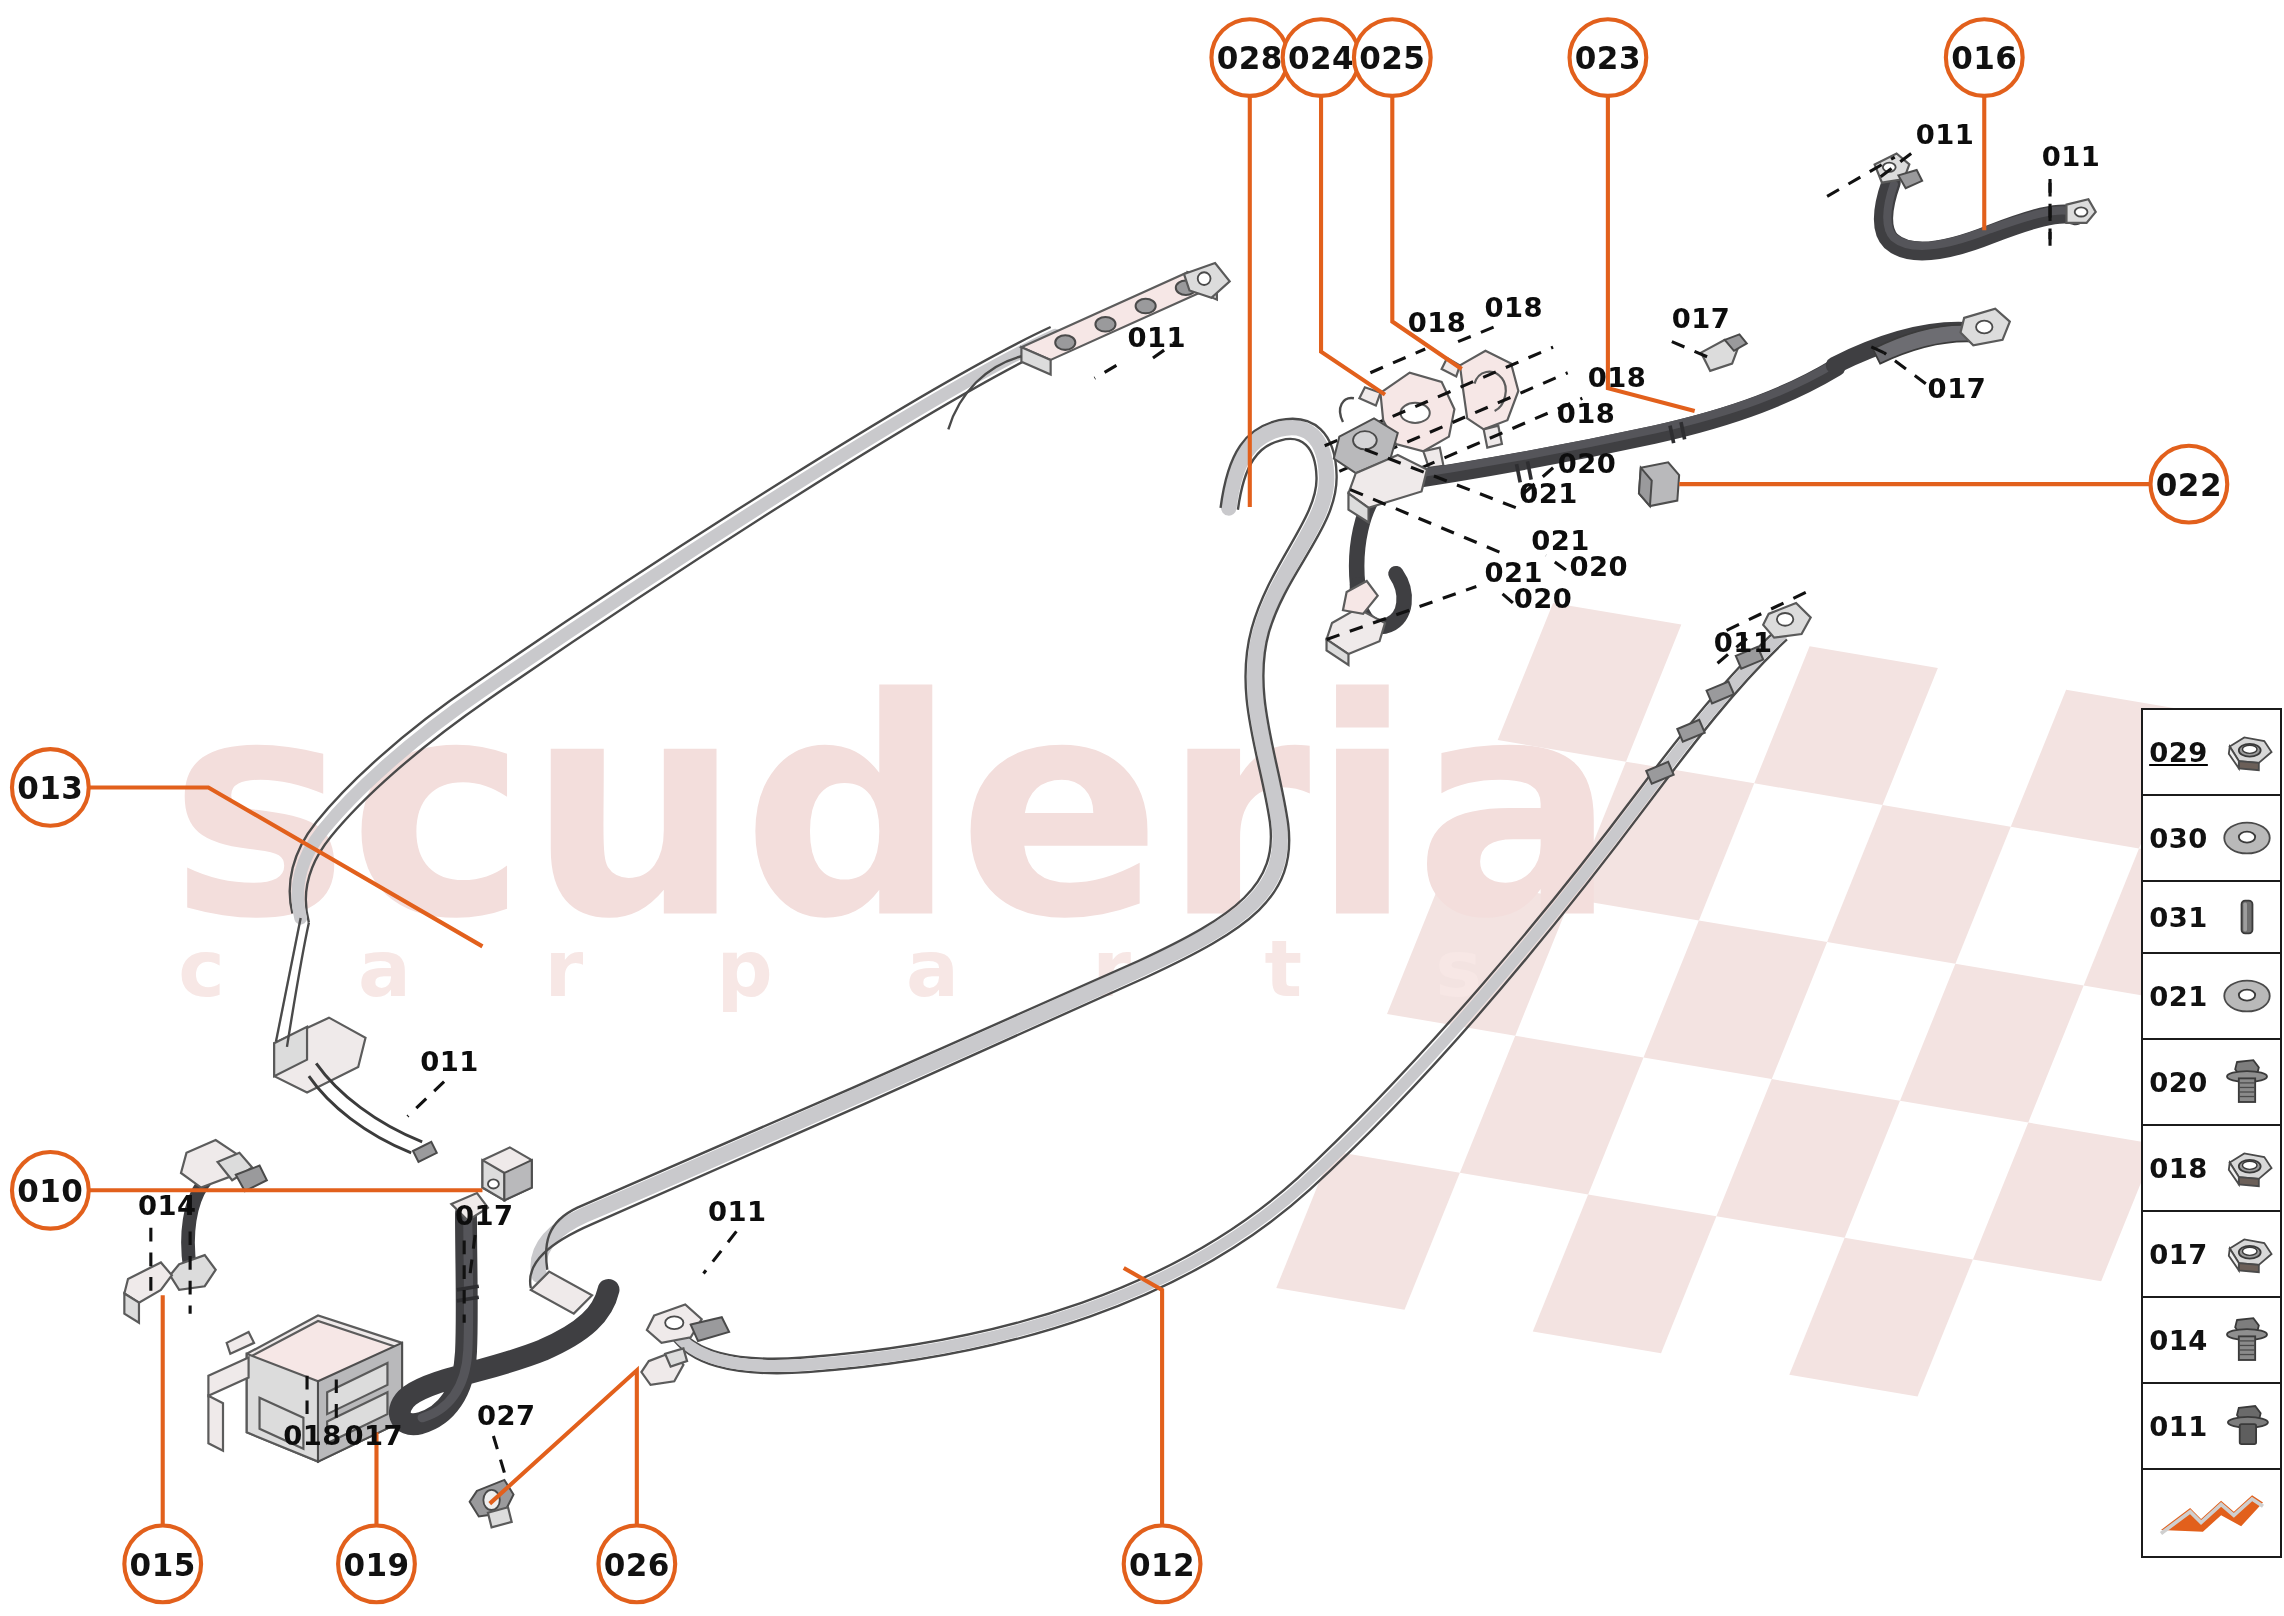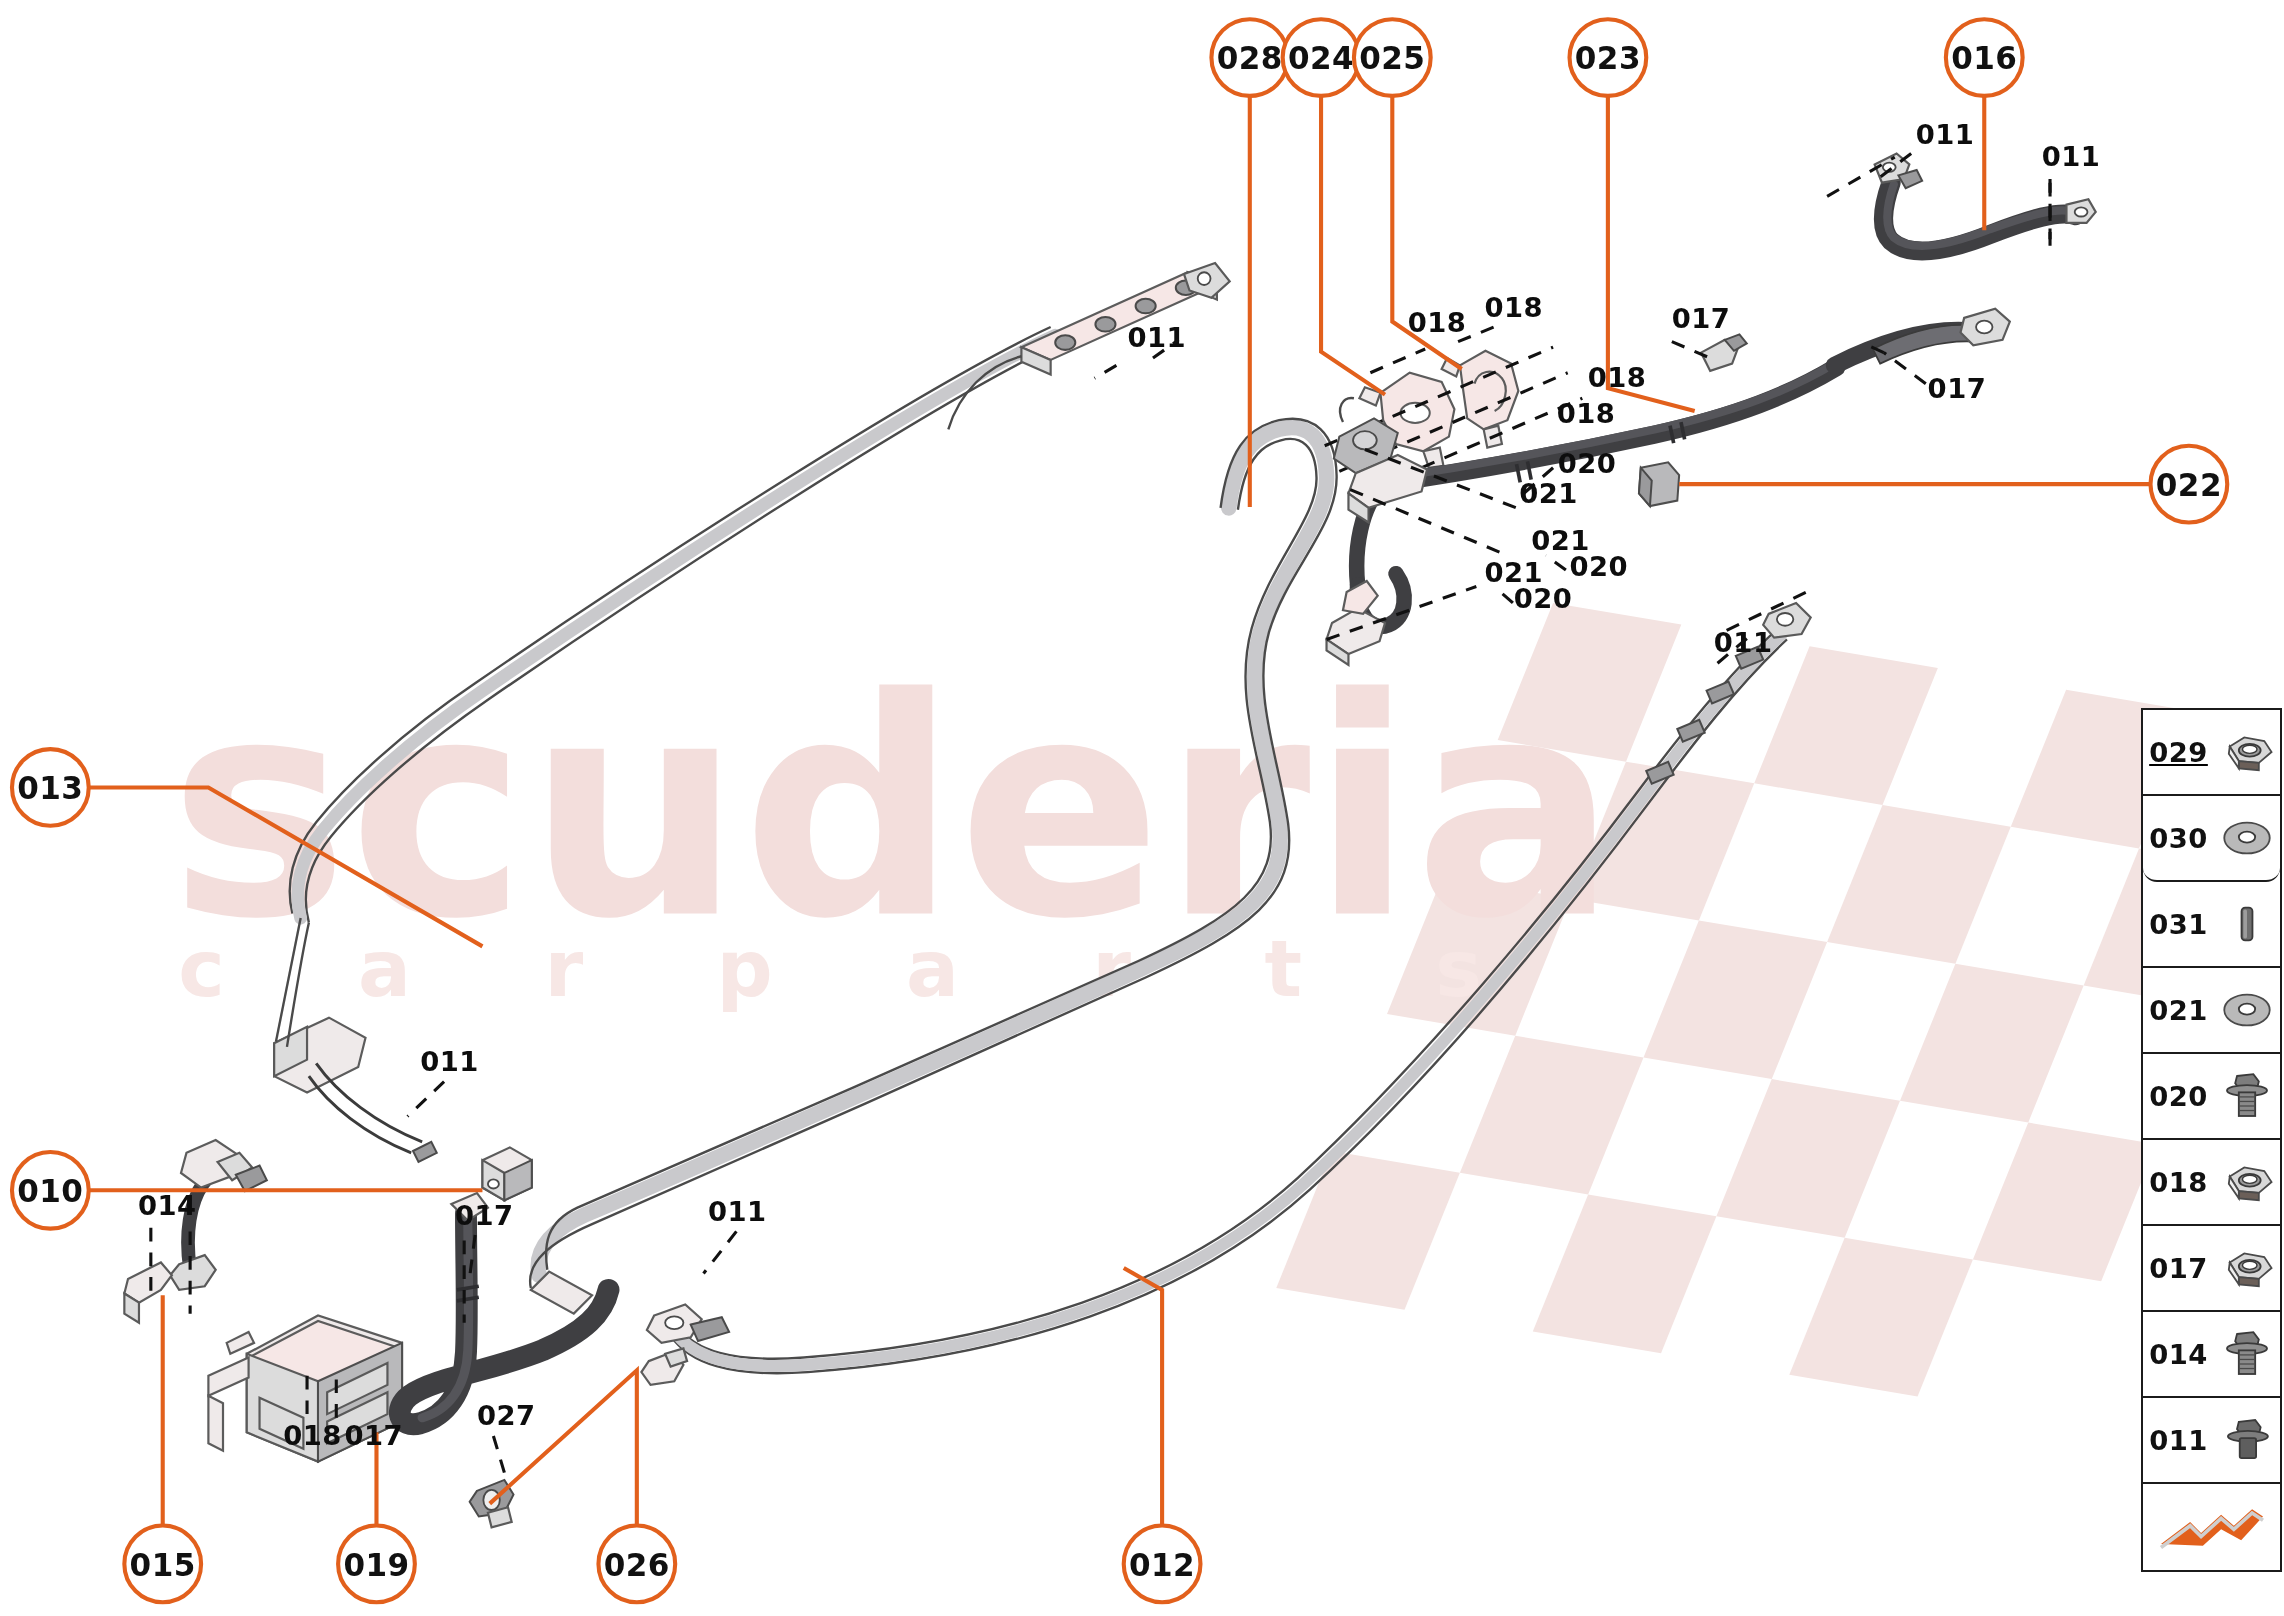--- a/index.html
+++ b/index.html
@@ -421,30 +421,30 @@
         <div class="lic">
           <svg width="60" height="40" viewBox="0 0 66 44">
       <path d="M14 16 L30 6 L52 10 L60 22 L46 34 L24 32 Z" fill="#d8d8d8" stroke="#4a4a4a" stroke-width="2"></path>
       <path d="M24 32 L46 34 L46 42 L24 40 Z" fill="#6b5f58" stroke="#4a4a4a" stroke-width="2"></path>
       <path d="M14 16 L24 32 L24 40 L13 24 Z" fill="#efefef" stroke="#4a4a4a" stroke-width="2"></path>
       <ellipse cx="36" cy="20" rx="12" ry="7" fill="#9a9a9a" stroke="#3a3a3a" stroke-width="2"></ellipse>
       <ellipse cx="36" cy="19" rx="8" ry="4.5" fill="#ffffff" stroke="#3a3a3a" stroke-width="1.6"></ellipse>
     </svg>
         </div>
       </div>
-      <div class="lrow" style="height: 86px; border-radius: 14px;">
+      <div class="lrow" style="height: 86px;">
         <div class="lnum">030</div>
         <div class="lic">
           <svg width="60" height="40" viewBox="0 0 66 44">
       <ellipse cx="33" cy="22" rx="25" ry="17" fill="#b9b9b9" stroke="#4a4a4a" stroke-width="2"></ellipse>
       <ellipse cx="33" cy="21" rx="9" ry="6" fill="#ffffff" stroke="#3a3a3a" stroke-width="2"></ellipse>
     </svg>
         </div>
       </div>
-      <div class="lrow" style="height: 86px;">
+      <div class="lrow" style="height: 72px;">
         <div class="lnum">031</div>
         <div class="lic">
           <svg width="60" height="40" viewBox="0 0 66 44">
       <rect x="27" y="4" width="12" height="36" rx="4" fill="#6f6f6f" stroke="#3a3a3a" stroke-width="2"></rect>
       <rect x="29" y="6" width="4" height="32" rx="2" fill="#9d9d9d"></rect>
     </svg>
         </div>
       </div>
       <div class="lrow" style="height: 86px;">
         <div class="lnum">021</div>

